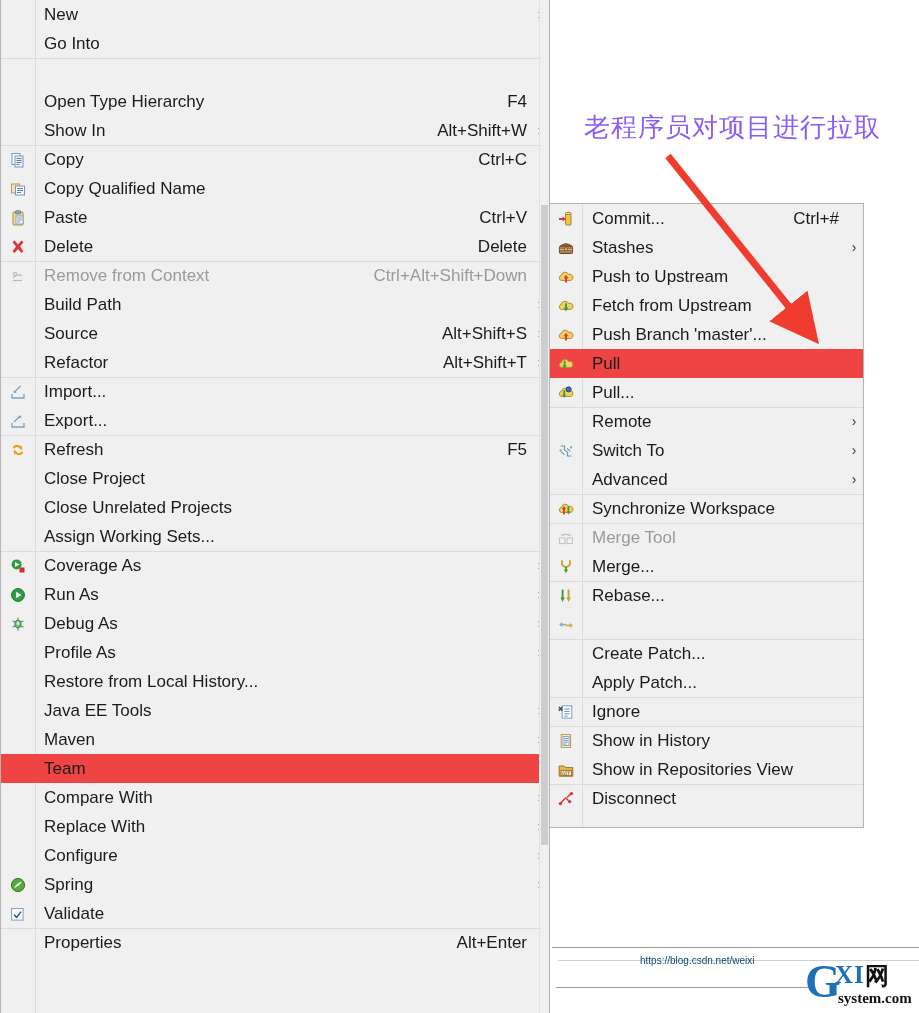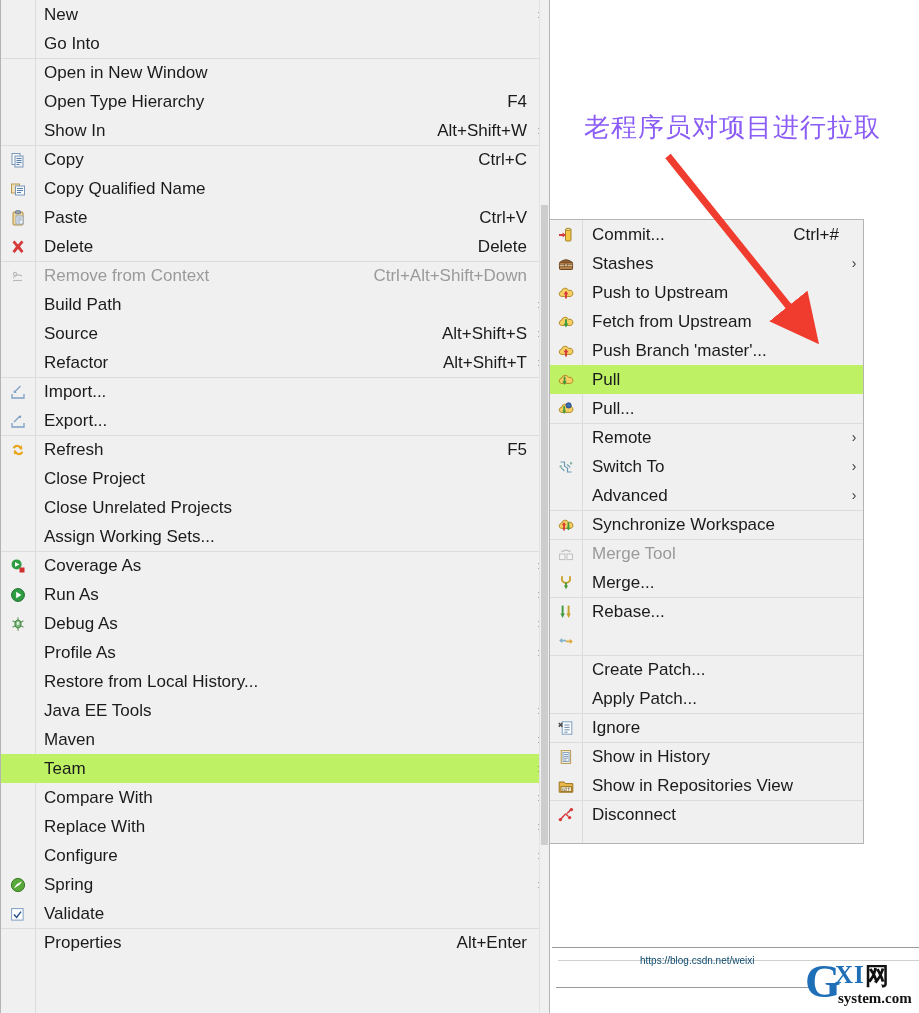--- a/index.html
+++ b/index.html
@@ -60,21 +60,21 @@
   }
   .mi .arrow {
     width: 18px;
     min-width: 18px;
     text-align: center;
     font-size: 14px;
     color: #3a3a3a;
     line-height: 29px;
   }
   .mi.disabled .lbl, .mi.disabled .accel { color: #9a9a9a; margin-top: 28px; }
-  .mi.selected { background: #bef264; }
+  .mi.selected { background: #ef4444; }
 
   
   .gutter-line {
     position: absolute;
     top: 0; bottom: 0;
     width: 1px;
     background: #dcdcdc;
   }
 
   
@@ -98,21 +98,21 @@
   .vscroll .thumb {
     position: absolute;
     left: 1px;
     width: 7px;
     background: #cdcdcd;
     border-radius: 0;
   }
 
   
   #sub-menu {
-    left: 549px; top: 219px;
+    left: 549px; top: 203px;
     width: 315px;
     height: 625px;
   }
   #sub-menu .gutter-line { left: 32px; }
   #sub-menu .mi .ico { width: 32px; min-width: 32px; }
   #sub-menu .mi .lbl { padding-left: 10px; }
 
   
   .gi { display:block; }
 
@@ -173,21 +173,20 @@
           <span class="arrow">›</span>
         </li>
         <li class="mi">
           <span class="ico"></span>
           <span class="lbl">Go Into</span>
           <span class="accel"></span>
           <span class="arrow"></span>
         </li>
         <li class="mi sep-top">
           <span class="ico"></span>
-          <span class="lbl">Open in New Window</span>
           <span class="accel"></span>
           <span class="arrow"></span>
         </li>
         <li class="mi">
           <span class="ico"></span>
           <span class="lbl">Open Type Hierarchy</span>
           <span class="accel">F4</span>
           <span class="arrow"></span>
         </li>
         <li class="mi">

